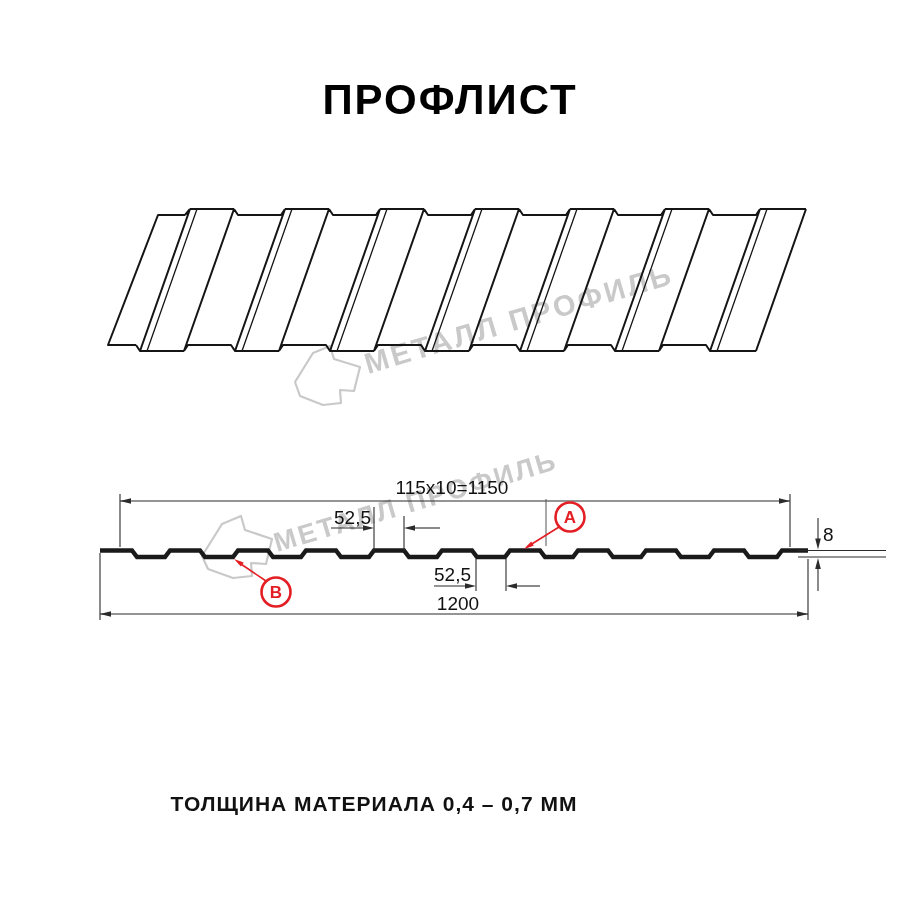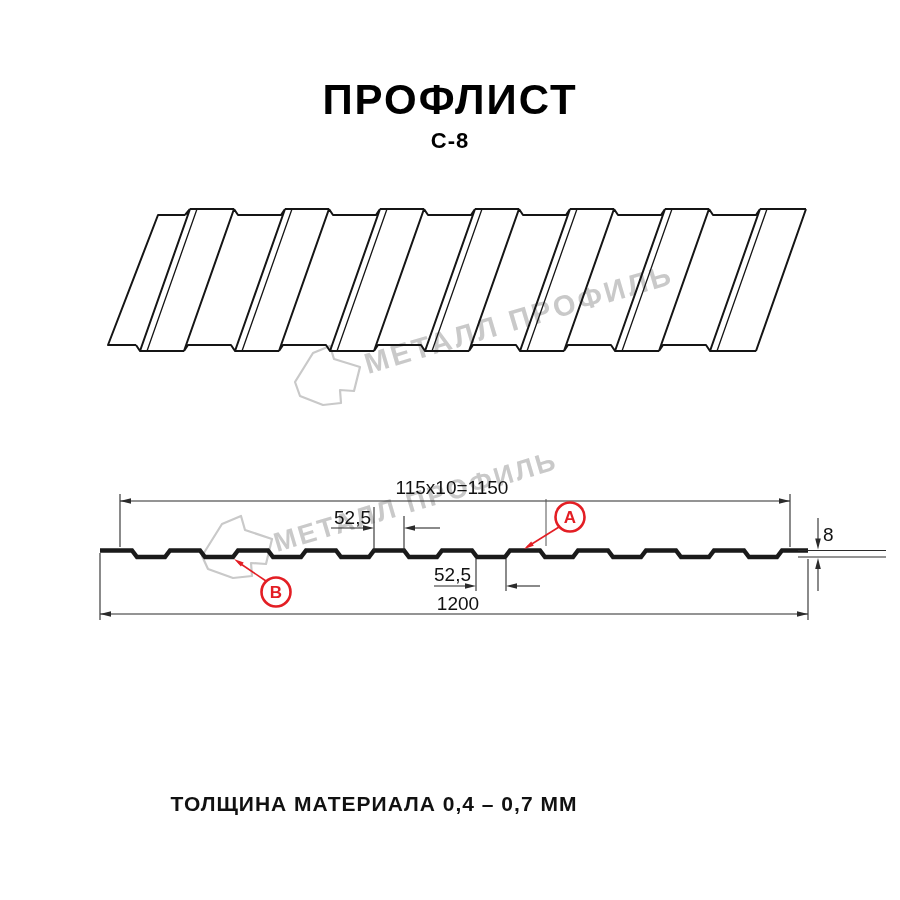--- a/index.html
+++ b/index.html
@@ -15,21 +15,20 @@
   .dimtxt{font-family:"Liberation Sans",sans-serif;font-size:19px;fill:#111;}
   .redtxt{font-family:"Liberation Sans",sans-serif;font-size:17px;font-weight:700;fill:#e31e24;}
   .wmtxt{font-family:"Liberation Sans",sans-serif;font-weight:700;fill:#c9c9c9;}
 </style>
 </head>
 <body>
 
 <div class="page">
 
   <div class="title">ПРОФЛИСТ</div>
-  <div class="subtitle">С-8</div>
 
   <svg width="900" height="900" viewBox="0 0 900 900">
 
     <g>
       <path d="M295,382 L313,353 L330,346 L334,359 L360,367 L354,391 L340,390 L341,403 L323,405 L300,396 Z" fill="none" stroke="#c9c9c9" stroke-width="2.2" stroke-linejoin="round"></path>
     </g>
     <g transform="translate(368,374) rotate(-16.5)">
       <text class="wmtxt" x="0" y="0" font-size="29" letter-spacing="3">МЕТАЛЛ ПРОФИЛЬ</text>
     </g>
 

